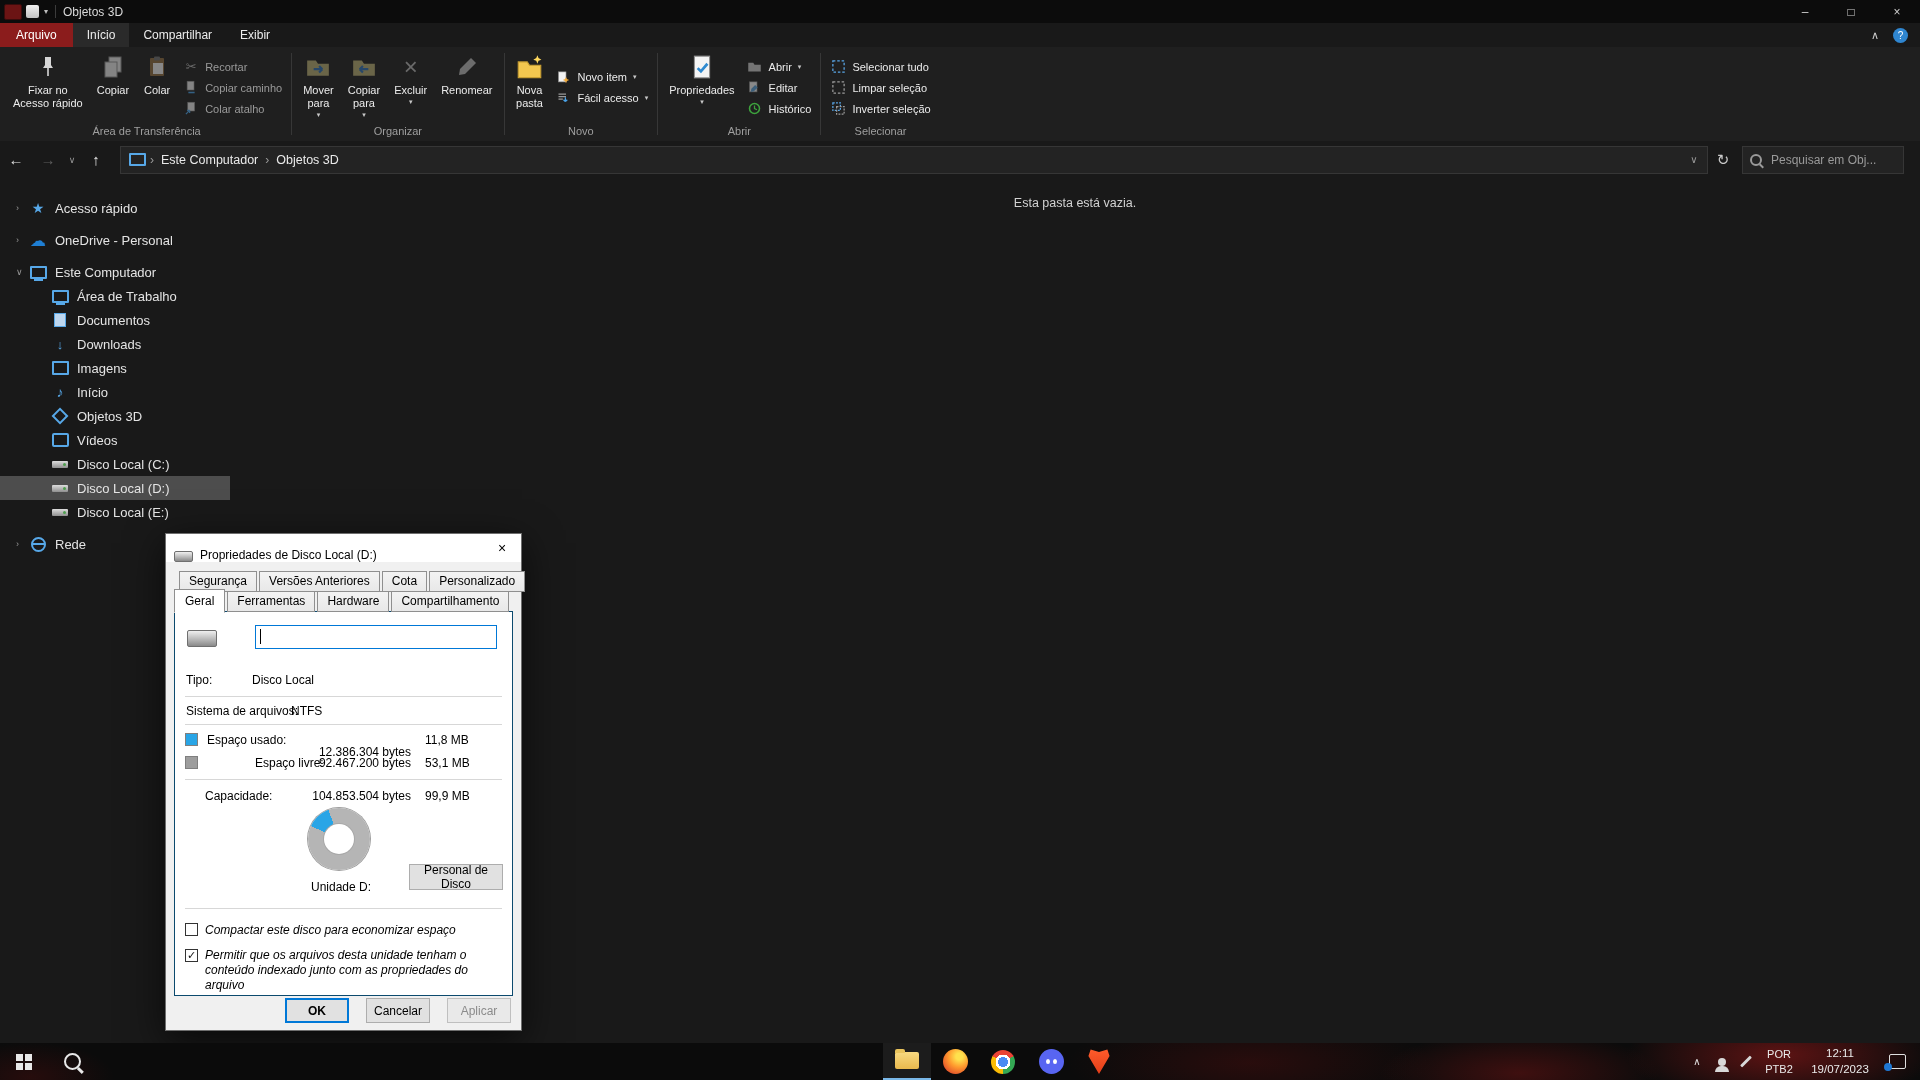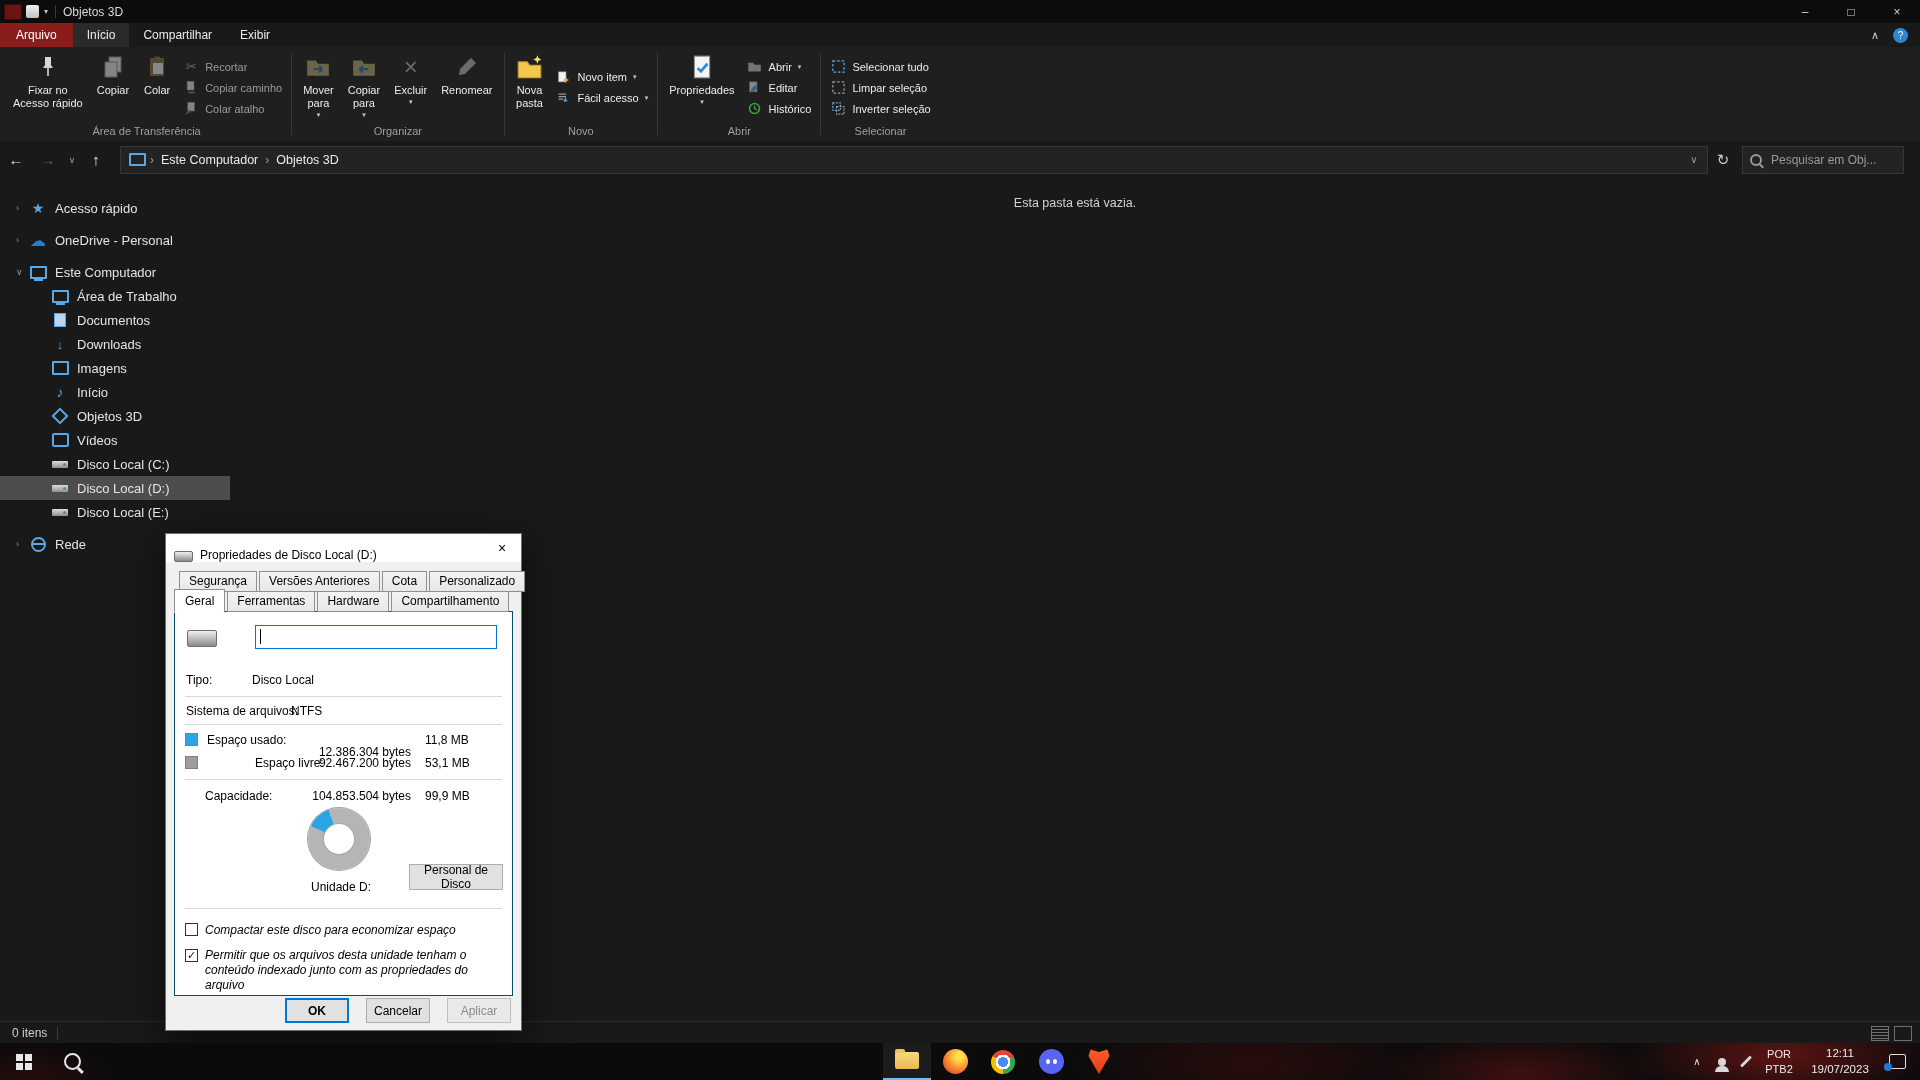--- a/index.html
+++ b/index.html
@@ -560,28 +560,20 @@
             <span class="si-net"></span>
           </span>
         <span>Rede</span>
       </div>
     </div>
     <div class="content">
       <span class="empty-msg">Esta pasta está vazia.</span>
     </div>
   </div>
 
-  <div class="statusbar">
-    <span class="status-count">0 itens</span>
-    <span class="status-div"></span>
-    <div class="status-right">
-      <span class="view-ico lines"></span>
-      <span class="view-ico"></span>
-    </div>
-  </div>
 
   <div class="dialog">
     <div class="dlg-titlebar">
       <span class="drv-ico-s"></span>
       <span class="dlg-title">Propriedades de Disco Local (D:)</span>
       <span class="dlg-close">×</span>
     </div>
     <div class="dlg-tabs">
       <div class="tabs-r1">
         <span class="xtab">Segurança</span>

